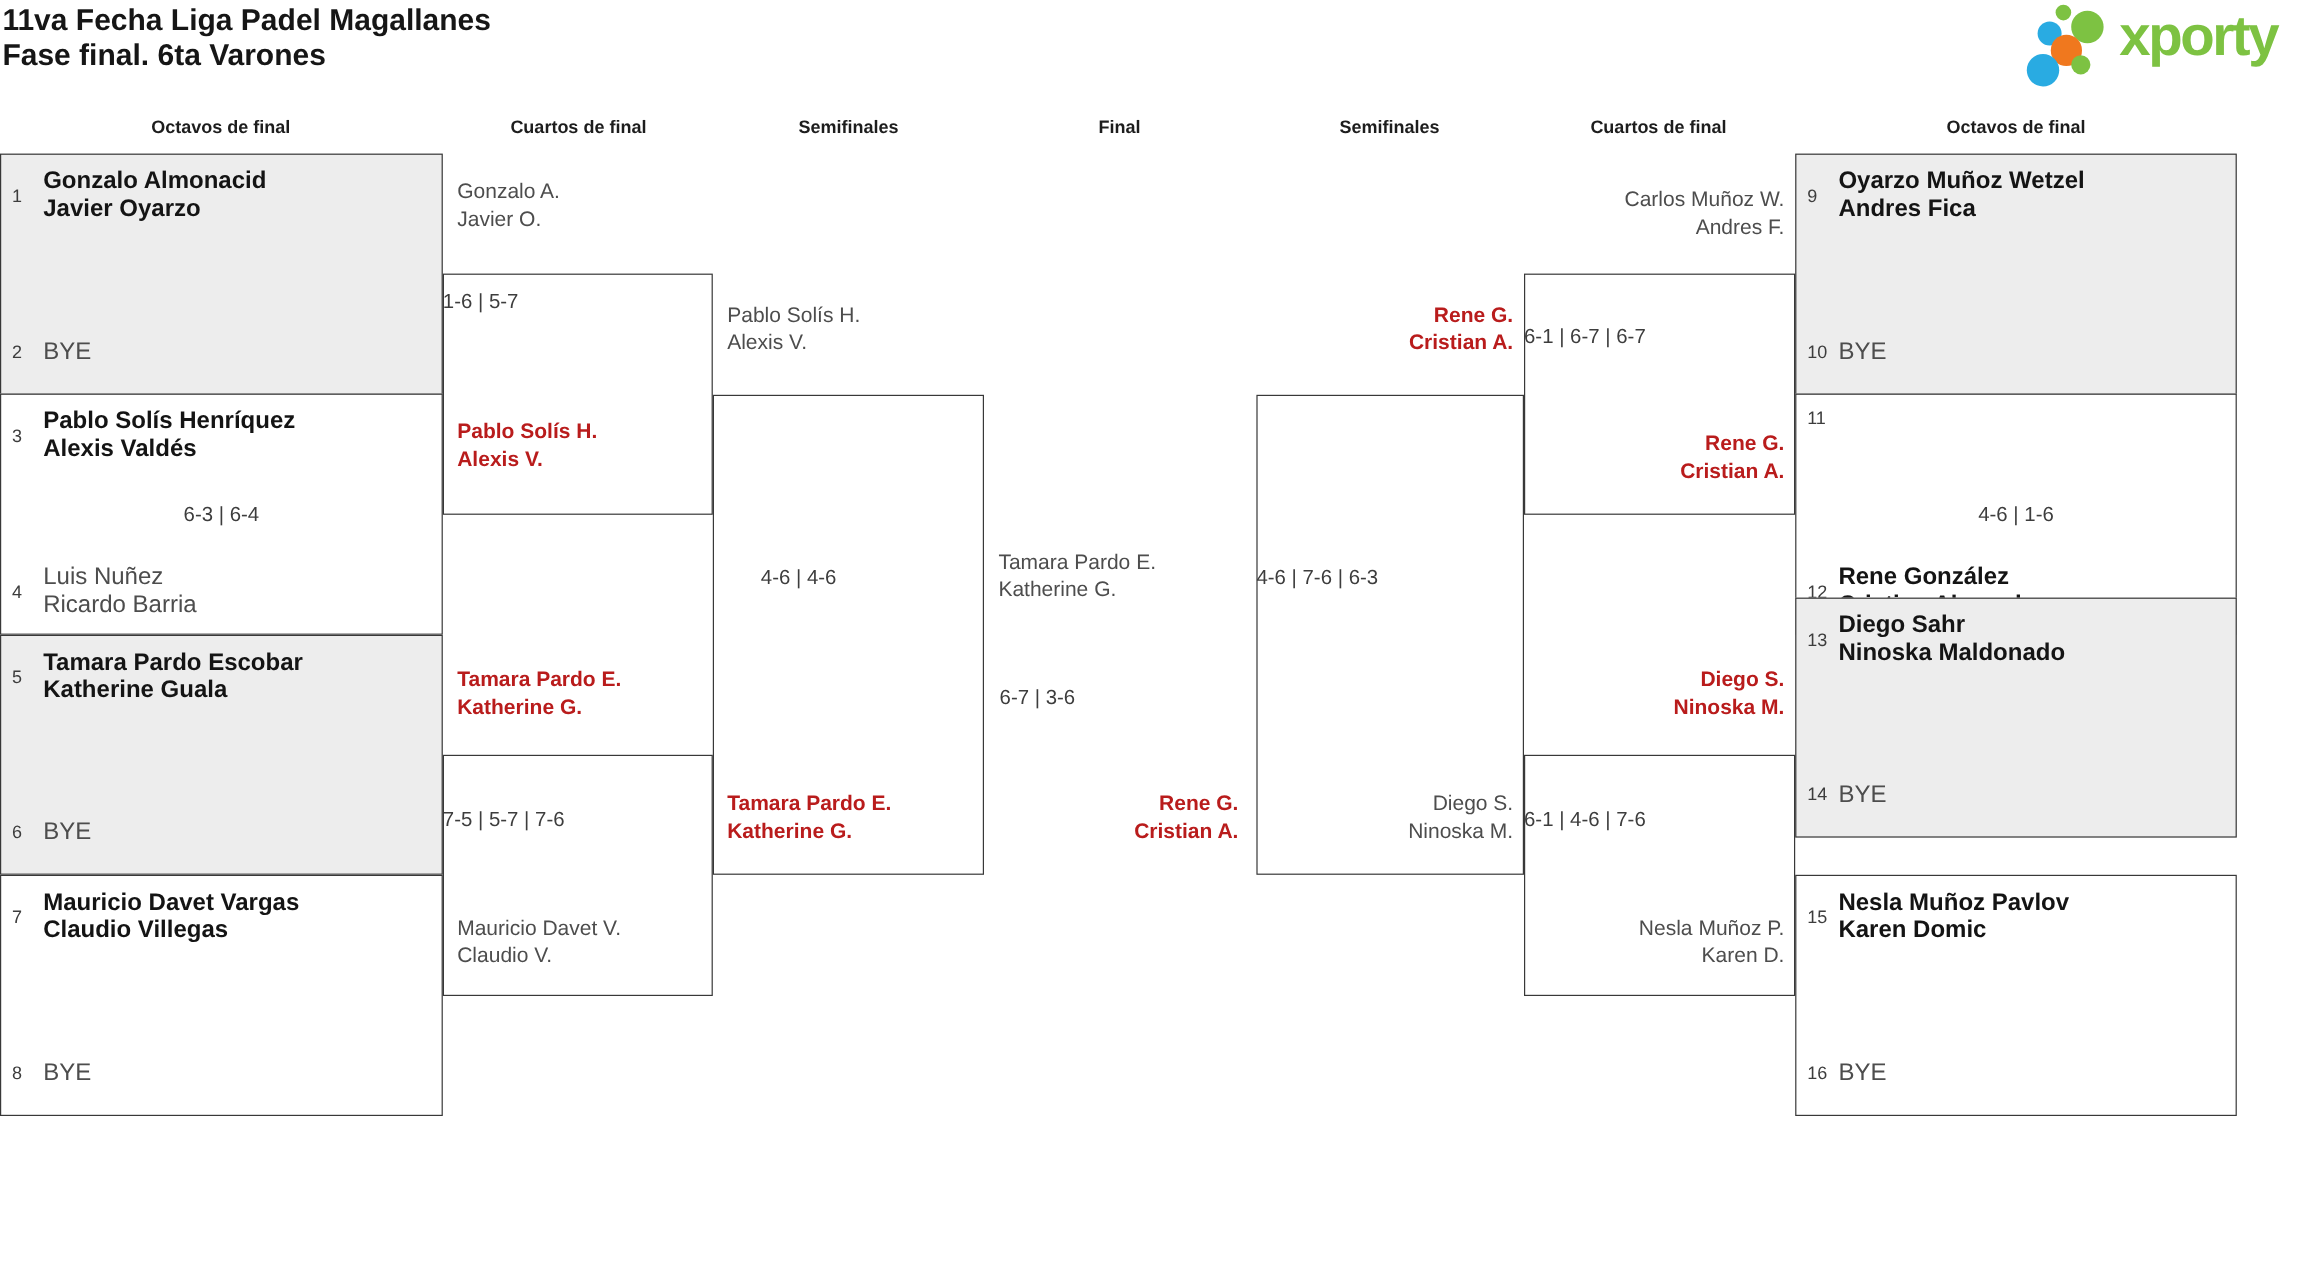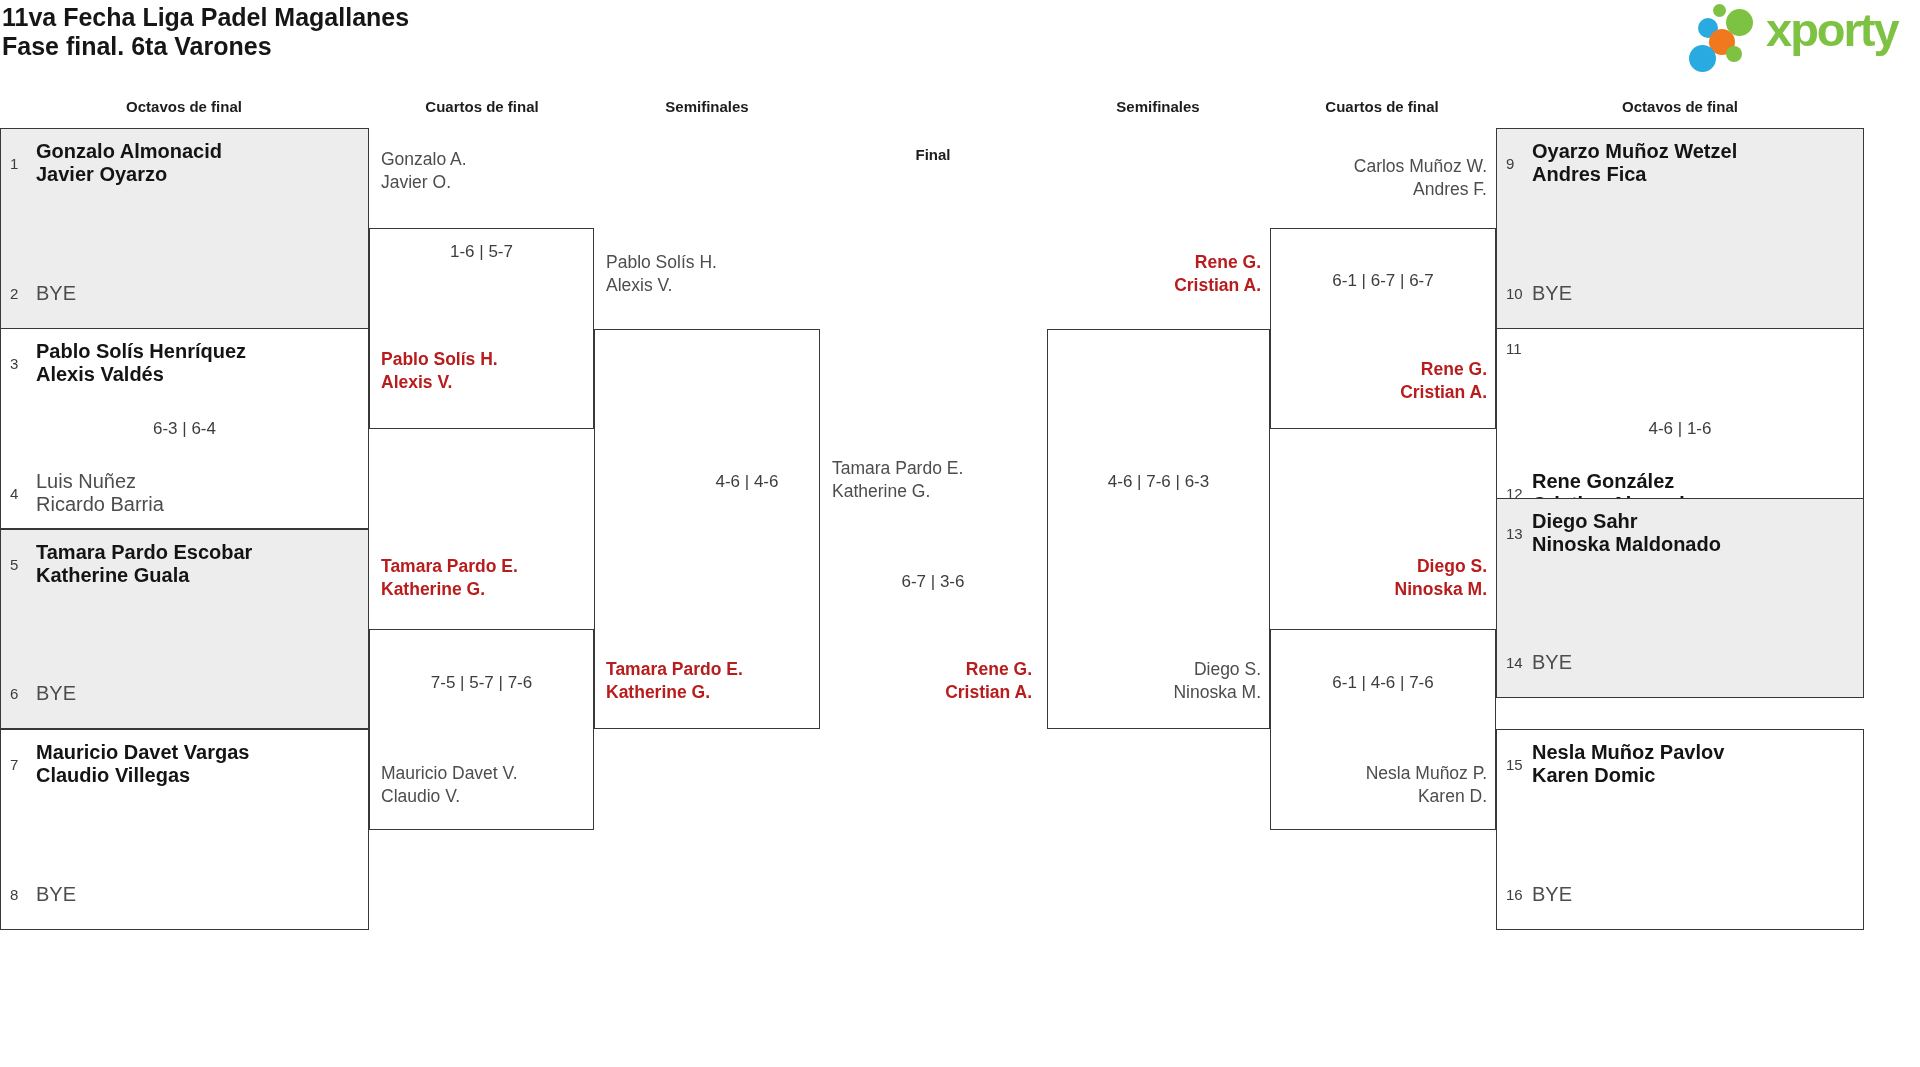--- a/index.html
+++ b/index.html
@@ -32,21 +32,21 @@
   .oscore{position:absolute;left:0;right:0;top:50%;transform:translateY(-50%);
           text-align:center;font-size:17px;color:#3d3d3d;}
 
   
   .rbox{position:absolute;box-sizing:border-box;border:1.5px solid #383838;background:transparent;}
 
   
   .fname{position:absolute;font-size:17.5px;line-height:23px;color:#4d4d4d;}
   .fname.winner{font-weight:700;color:#b91c1c;}
   .fname.ra{text-align:right;}
-  .fscore{position:absolute;text-align:center;font-size:17px;color:#3d3d3d;}
+  .fscore{position:absolute;font-size:17px;color:#3d3d3d;}
 </style>
 </head>
 <body>
 
 <div class="title">
   <div>11va Fecha Liga Padel Magallanes</div>
   <div>Fase final. 6ta Varones</div>
 </div>
 
 <div>
@@ -55,21 +55,21 @@
   <div class="dot" style="left:1698px;top:18px;width:20px;height:20px;background:#29abe2;"></div>
   <div class="dot" style="left:1709px;top:29px;width:26px;height:26px;background:#f0781e;"></div>
   <div class="dot" style="left:1689px;top:45px;width:27px;height:27px;background:#29abe2;"></div>
   <div class="dot" style="left:1726px;top:46px;width:16px;height:16px;background:#7dc242;"></div>
   <span class="logo-text">xporty</span>
 </div>
 
 <div class="rhead" style="left:74px;">Octavos de final</div>
 <div class="rhead" style="left:372px;">Cuartos de final</div>
 <div class="rhead" style="left:597px;">Semifinales</div>
-<div class="rhead" style="left:823px;margin-top:48px;">Final</div>
+<div class="rhead" style="left:823px;">Final</div>
 <div class="rhead" style="left:1048px;">Semifinales</div>
 <div class="rhead" style="left:1272px;">Cuartos de final</div>
 <div class="rhead" style="left:1570px;">Octavos de final</div>
 
 <div class="obox shaded" style="left:0;top:128px;width:369px;height:201px;">
   <div class="trow top">
     <span class="seed">1</span>
     <div class="tnames winner">
       <div>Gonzalo Almonacid</div>
       <div>Javier Oyarzo</div>

